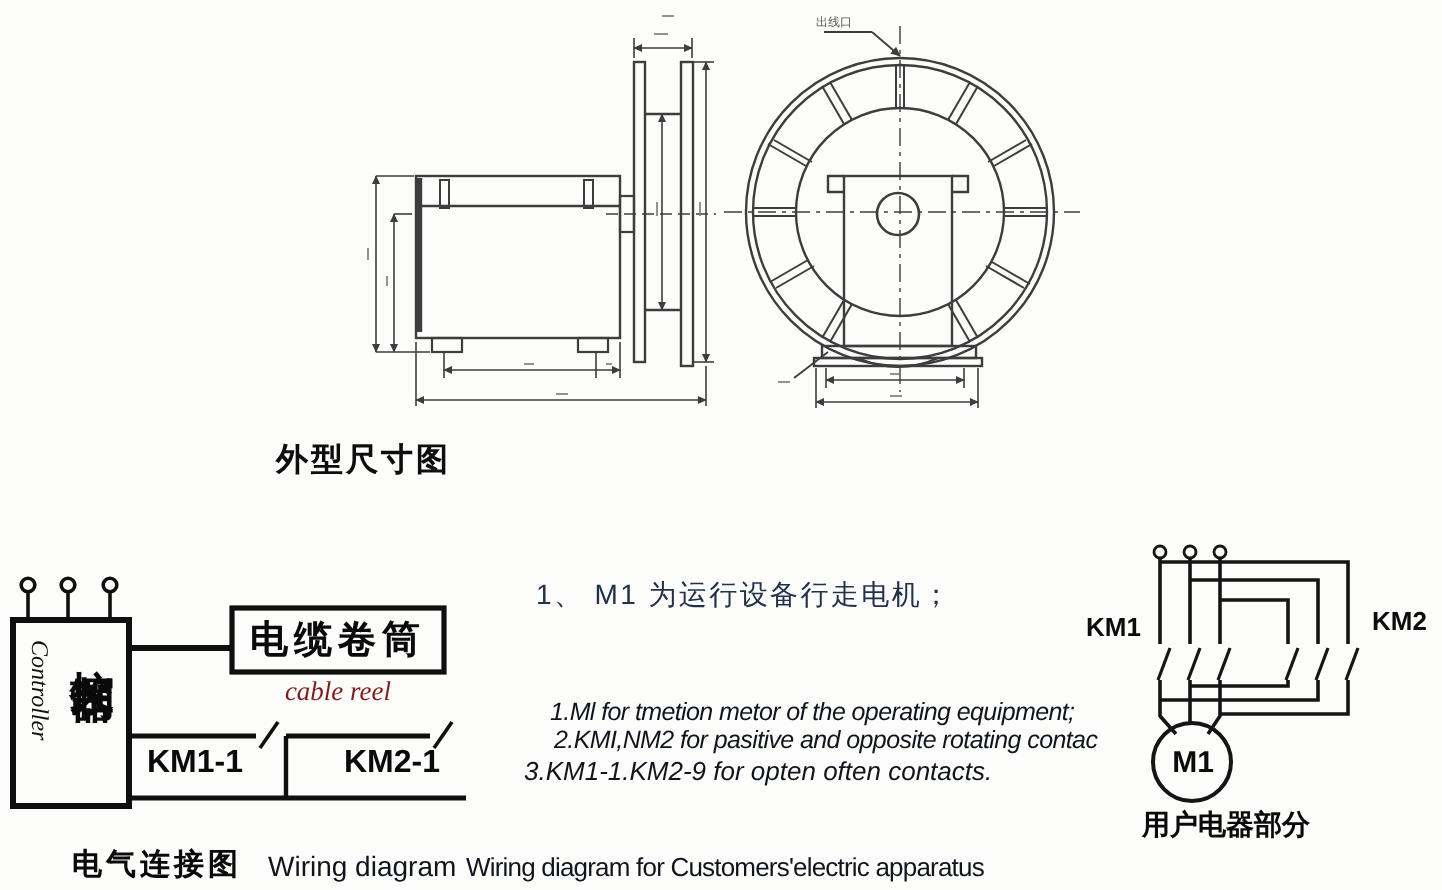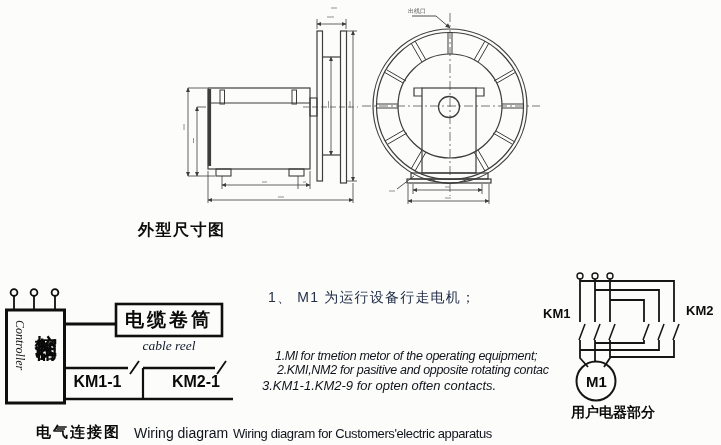--- a/index.html
+++ b/index.html
@@ -10,21 +10,21 @@
   .title-zh{left:138px;top:220px;font-size:16px;font-weight:bold;letter-spacing:1.5px;color:#0d0d0d;}
   .title-en{left:95px;top:245px;font-size:16px;color:#161616;}
   .note-zh{left:268px;top:289px;font-size:14px;letter-spacing:1.2px;color:#23304a;}
   .note-en{font-style:italic;color:#10141c;font-family:"Liberation Sans",sans-serif;}
   .note-en1{left:275px;top:349px;font-size:12.5px;letter-spacing:-0.3px;}
   .note-en2{left:277px;top:363px;font-size:12.5px;letter-spacing:-0.3px;}
   .note-en3{left:262px;top:378px;font-size:13px;}
   .ctrl-zh{left:31px;top:317px;writing-mode:vertical-rl;font-size:22px;font-weight:bold;letter-spacing:3px;color:#0a0a0a;}
   .ctrl-en{left:12px;top:320px;writing-mode:vertical-rl;font-size:12px;font-style:italic;font-family:"Liberation Serif",serif;color:#111;}
   .reel-zh{left:116px;top:307px;width:106px;text-align:center;font-size:19px;font-weight:bold;letter-spacing:3px;color:#0a0a0a;}
-  .reel-en{left:116px;top:338px;width:106px;text-align:center;font-size:13.5px;font-style:italic;font-family:"Liberation Serif",serif;color:#0f172a;}
+  .reel-en{left:116px;top:338px;width:106px;text-align:center;font-size:13.5px;font-style:italic;font-family:"Liberation Serif",serif;color:#7f1d1d;}
   .km11{left:67px;top:373px;width:61px;text-align:center;font-size:16px;font-weight:bold;color:#0a0a0a;}
   .km21{left:146px;top:373px;width:74px;text-align:right;font-size:16px;font-weight:bold;color:#0a0a0a;}
   .cap-zh{left:36px;top:423px;font-size:15px;font-weight:bold;letter-spacing:2px;color:#0a0a0a;}
   .cap-en1{left:134px;top:425px;font-size:14px;color:#10141c;}
   .cap-en2{left:233px;top:426px;font-size:13px;letter-spacing:-0.4px;color:#10141c;}
   .ckm1{left:543px;top:306px;font-size:13px;font-weight:bold;color:#0c0c0c;}
   .ckm2{left:686px;top:303px;font-size:13px;font-weight:bold;color:#0c0c0c;}
   .cm1{left:578px;top:373px;width:37px;text-align:center;font-size:15px;font-weight:bold;color:#0c0c0c;}
   .ccap{left:571px;top:404px;font-size:14px;font-weight:bold;color:#0a0a0a;}
   .outlet{left:408px;top:7px;font-size:6px;color:#555;}

